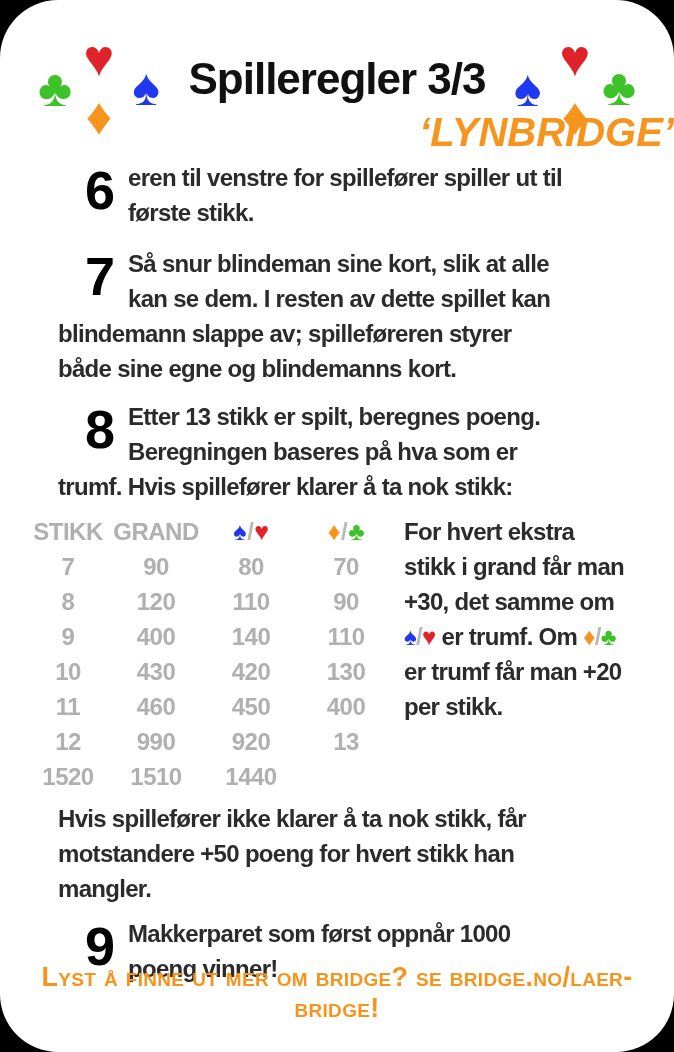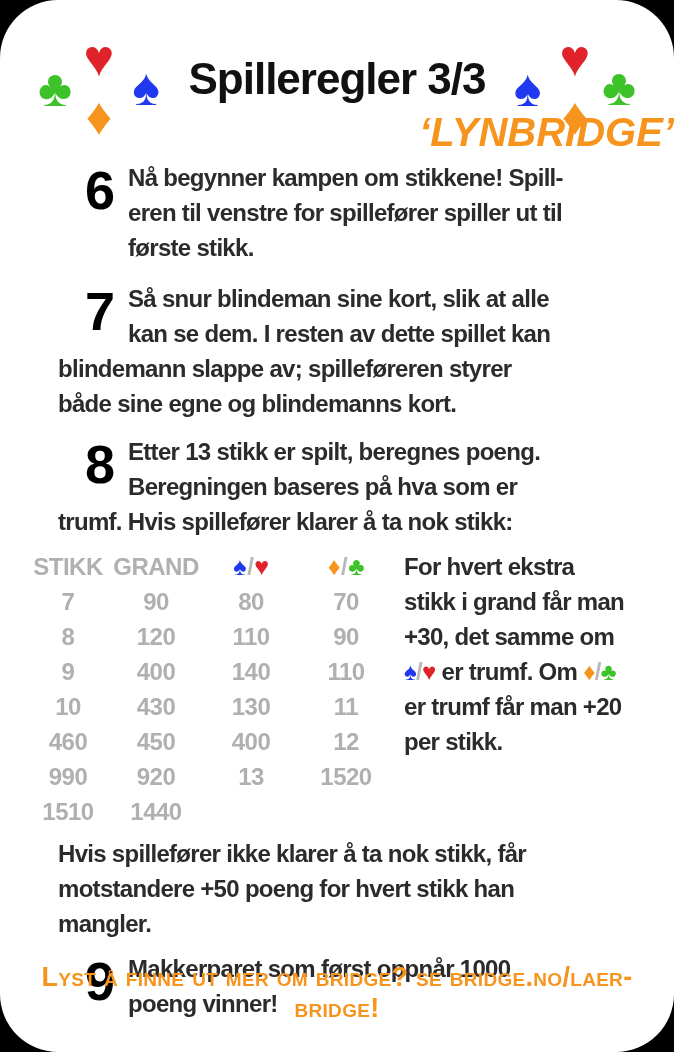--- a/index.html
+++ b/index.html
@@ -93,21 +93,20 @@
       <span class="s blue pos-left">♠</span>
       <span class="s green pos-right">♣</span>
       <span class="s orange pos-bottom">♦</span>
     </div>
     <div class="title">Spilleregler 3/3</div>
     <div class="subtitle">‘LYNBRIDGE’</div>
   </div>
 
   <div class="item mt-a">
     <div class="num">6</div>
-    <div class="line indent">Nå begynner kampen om stikkene! Spill-</div>
     <div class="line indent">eren til venstre for spillefører spiller ut til</div>
     <div class="line indent">første stikk.</div>
   </div>
 
   <div class="item mt-b">
     <div class="num">7</div>
     <div class="line indent">Så snur blindeman sine kort, slik at alle</div>
     <div class="line indent">kan se dem. I resten av dette spillet kan</div>
     <div class="line">blindemann slappe av; spilleføreren styrer</div>
     <div class="line">både sine egne og blindemanns kort.</div>
@@ -141,20 +140,21 @@
       <div class="cell">110</div>
       <div class="cell">90</div>
 
       <div class="cell">9</div>
       <div class="cell">400</div>
       <div class="cell">140</div>
       <div class="cell">110</div>
 
       <div class="cell">10</div>
       <div class="cell">430</div>
+      <div class="cell">420</div>
       <div class="cell">130</div>
 
       <div class="cell">11</div>
       <div class="cell">460</div>
       <div class="cell">450</div>
       <div class="cell">400</div>
 
       <div class="cell">12</div>
       <div class="cell">990</div>
       <div class="cell">920</div>

